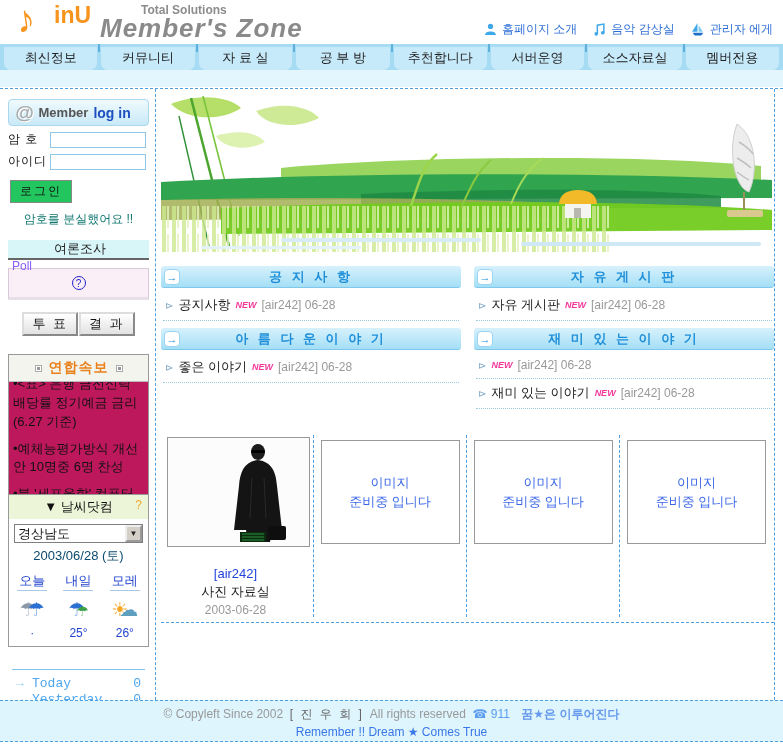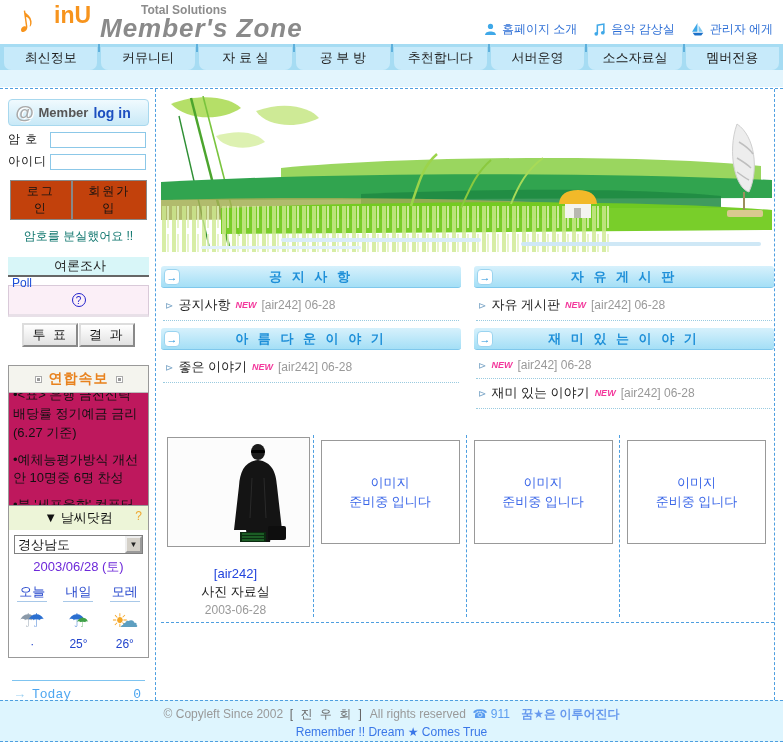--- a/index.html
+++ b/index.html
@@ -29,47 +29,47 @@
   
   .sidebar { position:absolute; left:0; top:89px; width:156px; height:611px; border-right:1px dashed #4E9FE0; padding:10px 6px 0 8px; }
   .login-banner { height:27px; background:linear-gradient(#F0FAFE,#C9E9F7); border:1px solid #A8D8EE; border-radius:4px; display:flex; align-items:center; padding:0 6px; gap:5px; }
   .at-icon { font-size:19px; font-weight:bold; color:#A9A9A9; text-shadow:1px 1px 0 #fff; font-style:italic; }
   .member-word { font-size:13px; font-weight:bold; color:#555; }
   .login-word { font-size:14px; font-weight:bold; color:#1C4FC0; }
   .field-row { display:flex; align-items:center; margin-top:5px; }
   .field-row label { width:42px; font-size:12px; color:#111; letter-spacing:1px; }
   .field-row input { width:96px; height:16px; border:1px solid #8CC8E8; font-size:11px; padding:0 2px; }
   .login-btns { display:flex; justify-content:space-between; margin-top:10px; padding:0 2px; }
-  .btn-pink { background:#c2410c; border:1px solid #888; font-size:12px; color:#111; padding:2px 9px; letter-spacing:2px; cursor:pointer; }
+  .btn-pink { background:#22c55e; border:1px solid #888; font-size:12px; color:#111; padding:2px 9px; letter-spacing:2px; cursor:pointer; }
   .lost-pw { margin-top:8px; text-align:center; font-size:12px; color:#0f766e; }
 
   .poll-head { margin-top:12px; height:20px; background:#D8F6F8; border-bottom:2px solid #666; display:flex; align-items:center; padding:0 4px; }
-  .poll-word { font-size:12px; color:#1d4ed8;margin-top:34px; }
+  .poll-word { font-size:12px; color:#8b5cf6;margin-top:34px; }
   .poll-title { font-size:13px; color:#222; margin-left:22px; }
   .poll-box { margin-top:8px; height:32px; background:#FBEFF7; border:1px solid #D9CAD9; border-bottom:3px solid #E8E0E8; display:flex; align-items:center; justify-content:center; }
   .broken-icon { width:14px; height:14px; border:1px solid #2222CC; border-radius:50%; color:#2222CC; font-size:10px; line-height:13px; text-align:center; }
-  .poll-btns { display:flex; justify-content:center; gap:1px; margin-top:6px; }
+  .poll-btns { display:flex; justify-content:center; gap:1px; margin-top:12px; }
   .btn-bevel { background:linear-gradient(#FFF,#E2E2E2); border:2px outset #DDD; font-size:13px; color:#111; padding:1px 8px; letter-spacing:2px; cursor:pointer; }
 
   .news-box { margin-top:18px; border:1px solid #999; background:#be185d; }
   .news-head { background:#F4F4EE; border-bottom:1px solid #BBB; padding:4px 0; display:flex; align-items:center; justify-content:center; gap:7px; }
   .news-title { font-size:14px; font-weight:bold; color:#E8821E; letter-spacing:1px; }
   .sq { width:7px; height:7px; border:1px solid #AAA; background:#fff; display:inline-block; }
   .sq::after { content:""; display:block; width:3px; height:3px; margin:1px; background:#999; }
   .news-body { height:112px; overflow:hidden; padding:0 4px; }
   .news-item { font-size:13px; color:#111; line-height:1.45; margin-top:8px; }
   .news-item:first-child { margin-top:-7px; }
 
   .weather-box { border:1px solid #999; border-top:none; background:#fff; padding-bottom:6px; }
   .weather-head { background:#EDF5D8; padding:3px 4px; font-size:13px; color:#111; text-align:center; position:relative; }
   .weather-q { position:absolute; right:6px; top:3px; color:#F0A830; font-size:12px; }
   .weather-select { margin:5px 5px 0 5px; height:19px; border:1px solid #808080; background:#fff; display:flex; align-items:center; cursor:pointer; }
   .weather-select .txt { flex:1; font-size:13px; color:#111; padding-left:3px; }
   .weather-select .arrow-btn { width:17px; height:17px; background:#D4D0C8; border:2px outset #EEE; font-size:8px; line-height:13px; text-align:center; color:#222; }
-  .weather-date { text-align:center; font-size:13px; color:#6d28d9; margin-top:4px; }
+  .weather-date { text-align:center; font-size:13px; color:#0c4a6e; margin-top:4px; }
   .weather-cols { display:flex; margin-top:6px; }
   .wcol { flex:1; text-align:center; }
   .wcol .wlabel { font-size:13px; color:#2244CC; border-bottom:1px solid #A8C8E8; display:inline-block; padding:0 2px; }
   .wicon { height:30px; margin-top:4px; position:relative; font-size:19px; line-height:30px; }
   .wicon .g1 { position:relative; z-index:1; }
   .wicon .g2 { position:relative; margin-left:-9px; z-index:2; }
   .wtemp { font-size:12px; color:#2244CC; margin-top:1px; }
 
   .counter { margin:22px 4px 0 4px; border-top:1px solid #7FC4F0; border-bottom:1px solid #7FC4F0; padding:6px 4px; font-family:"Liberation Mono","DejaVu Sans Mono",monospace; }
   .cnt-row { display:flex; font-size:13px; color:#4DA6F0; line-height:16px; }
@@ -175,21 +175,20 @@
       <label>암  호</label>
       <input type="password" style="">
     </div>
     <div class="field-row">
       <label>아이디</label>
       <input type="text" style="">
     </div>
 
     <div class="login-btns">
       <button class="btn-pink">로그인</button>
-      <button class="btn-pink">회원가입</button>
     </div>
     <div class="lost-pw">암호를 분실했어요 !!</div>
 
     <div class="poll-head">
       <span class="poll-word">Poll</span>
       <span class="poll-title">여론조사</span>
     </div>
     <div class="poll-box">
       <span class="broken-icon">?</span>
     </div>

